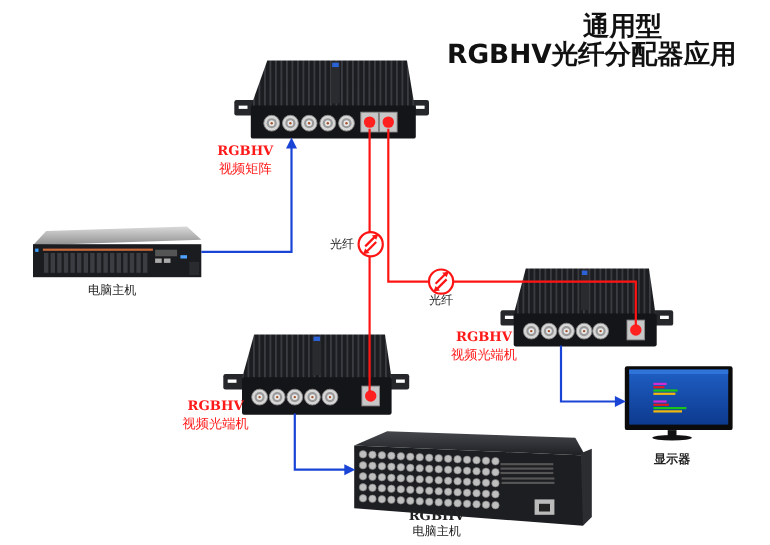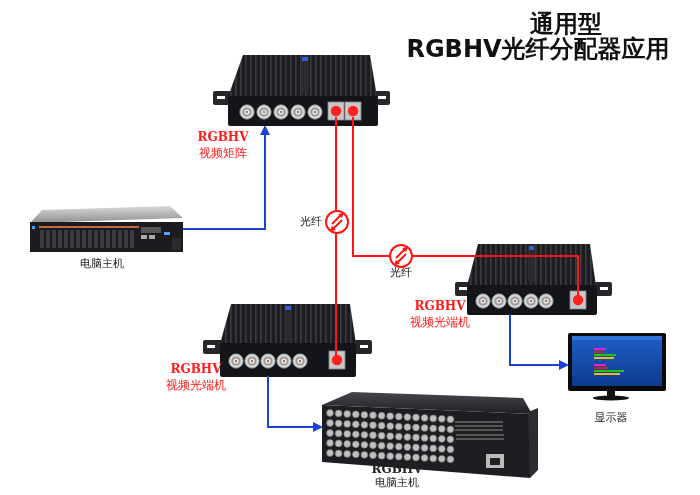--- a/index.html
+++ b/index.html
@@ -285,18 +285,18 @@
 <div class="lbl-red" style="left:440px; top:298px;">
   <div class="model">RGBHV</div>
   <div>视频光端机</div>
 </div>
 
 <div class="lbl-red" style="left:196px; top:361px;">
   <div class="model">RGBHV</div>
   <div>视频光端机</div>
 </div>
 
-<div class="lbl-black" style="left:611px; top:411px;">显示器</div>
+<div class="lbl-black" style="left:611px; top:411px;font-weight:bold;">显示器</div>
 
 <div class="lbl-black" style="left:397px; top:462px;">
   <div class="model">RGBHV</div>
   <div>电脑主机</div>
 </div>
 
 </body></html>

